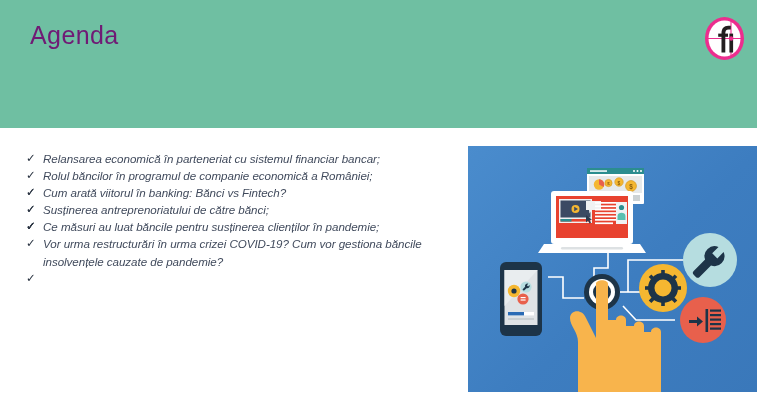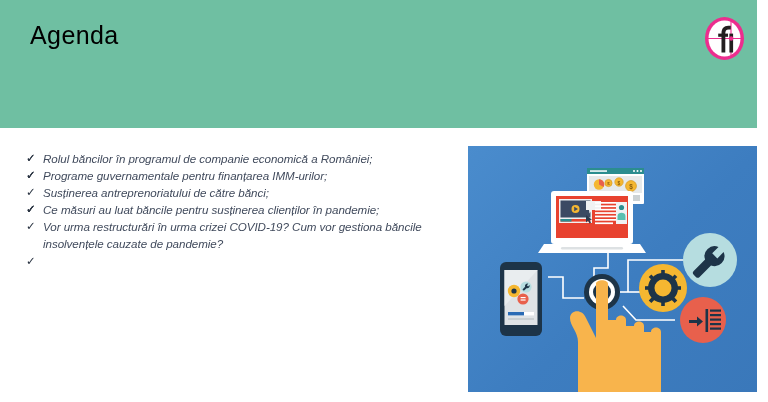--- a/index.html
+++ b/index.html
@@ -33,21 +33,21 @@
     height: 128px;
     background: #6fbfa2;
   }
   #page-title {
     position: absolute;
     left: 30px;
     top: 21px;
     font-size: 25px;
     font-weight: 300;
     letter-spacing: 0.4px;
-    color: #000000;
+    color: #701a75;
     font-family: "Liberation Sans", sans-serif;
     text-align: right;
   }
 
   
   #logo {
     position: absolute;
     left: 704px;
     top: 16px;
     width: 41px;
@@ -137,34 +137,35 @@
 
       <rect x="25.4" y="17.6" width="3.7" height="18.9" fill="#231f20"></rect>
 
       <circle cx="27.2" cy="22.5" r="2.2" fill="#ec2d8e"></circle>
     </svg>
   </div>
 
   <div id="agenda-list">
     <div class="agenda-item">
       <span class="agenda-check">✓</span>
+      <span>Relansarea economică în parteneriat cu sistemul financiar bancar;</span>
     </div>
     <div class="agenda-item">
       <span class="agenda-check">✓</span>
       <span>Rolul băncilor în programul de companie economică a României;</span>
     </div>
     <div class="agenda-item">
       <span class="agenda-check">✓</span>
     </div>
     <div class="agenda-item">
       <span class="agenda-check">✓</span>
-    </div>
-    <div class="agenda-item">
-      <span class="agenda-check">✓</span>
-      <span>Programe guvernamentale pentru finanțarea IMM-urilor;</span>
+      <span>Cum arată viitorul în banking: Bănci vs Fintech?</span>
+    </div>
+    <div class="agenda-item">
+      <span class="agenda-check">✓</span>
     </div>
     <div class="agenda-item">
       <span class="agenda-check">✓</span>
       <span>Susținerea antreprenoriatului de către bănci;</span>
     </div>
     <div class="agenda-item">
       <span class="agenda-check">✓</span>
     </div>
     <div class="agenda-item">
       <span class="agenda-check">✓</span>

